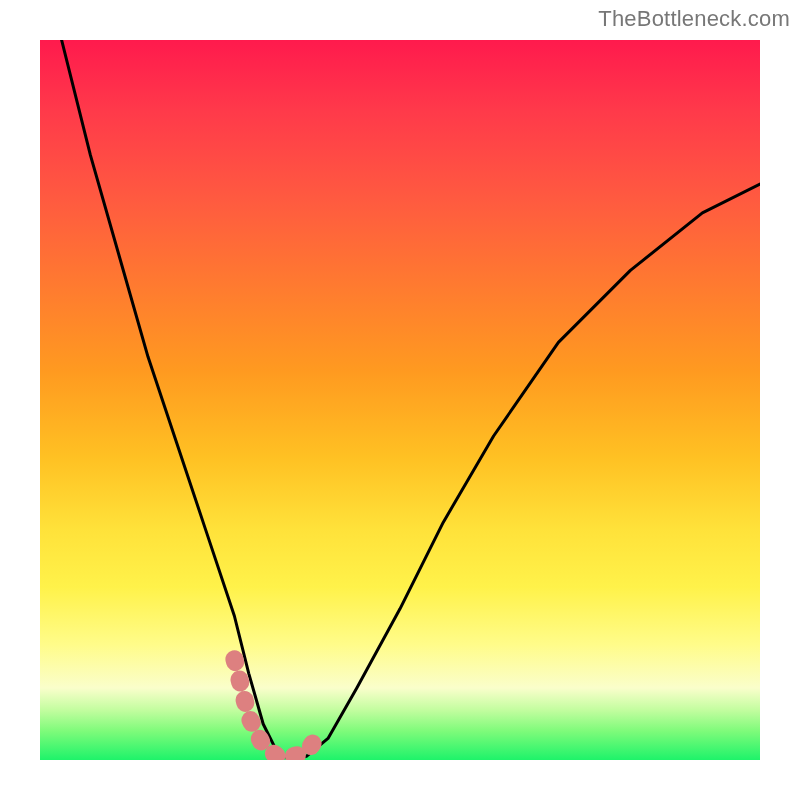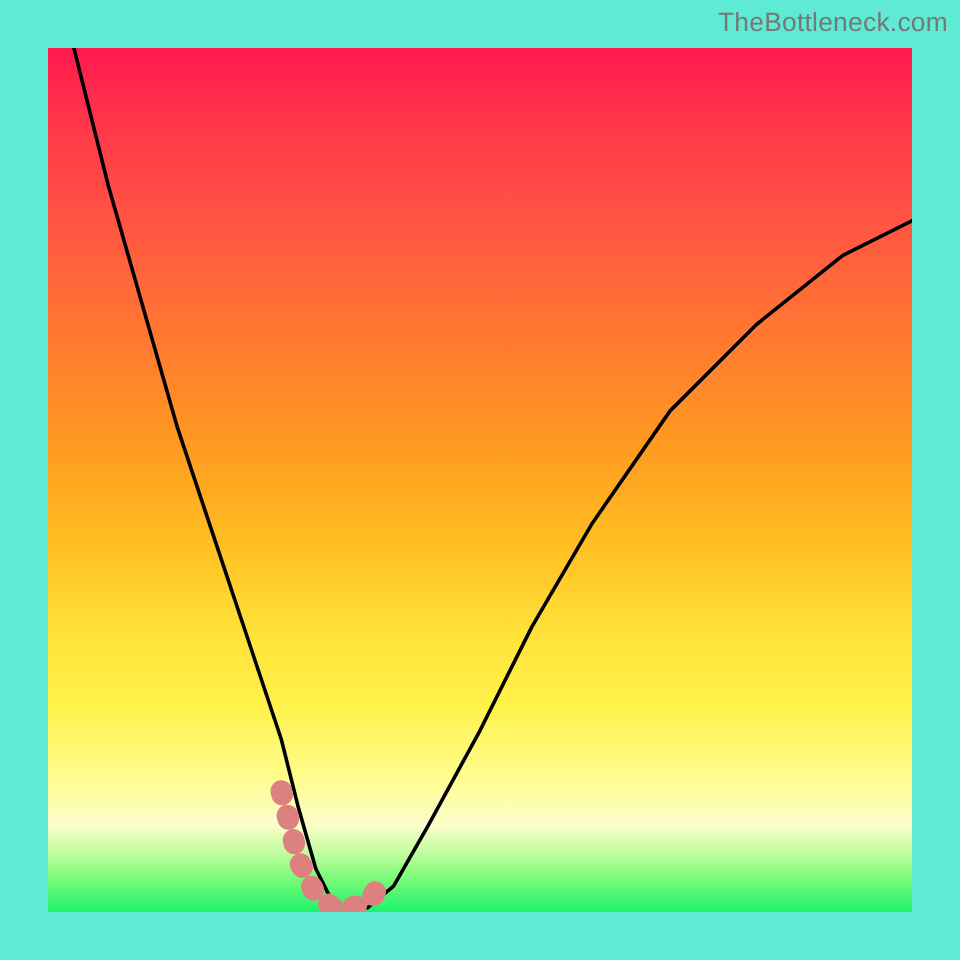--- a/index.html
+++ b/index.html
@@ -10,21 +10,21 @@
     background: #000;
     overflow: hidden;
     font-family: Arial, Helvetica, sans-serif;
   }
   .frame {
     position: absolute;
     left: 0;
     top: 0;
     width: 800px;
     height: 800px;
-    background: #5eead4;
+    background: #ffffff;
   }
   .plot-area {
     position: absolute;
     left: 40px;
     top: 40px;
     width: 720px;
     height: 720px;
     
     background: linear-gradient(to bottom,
       #ff1a4d 0%,

